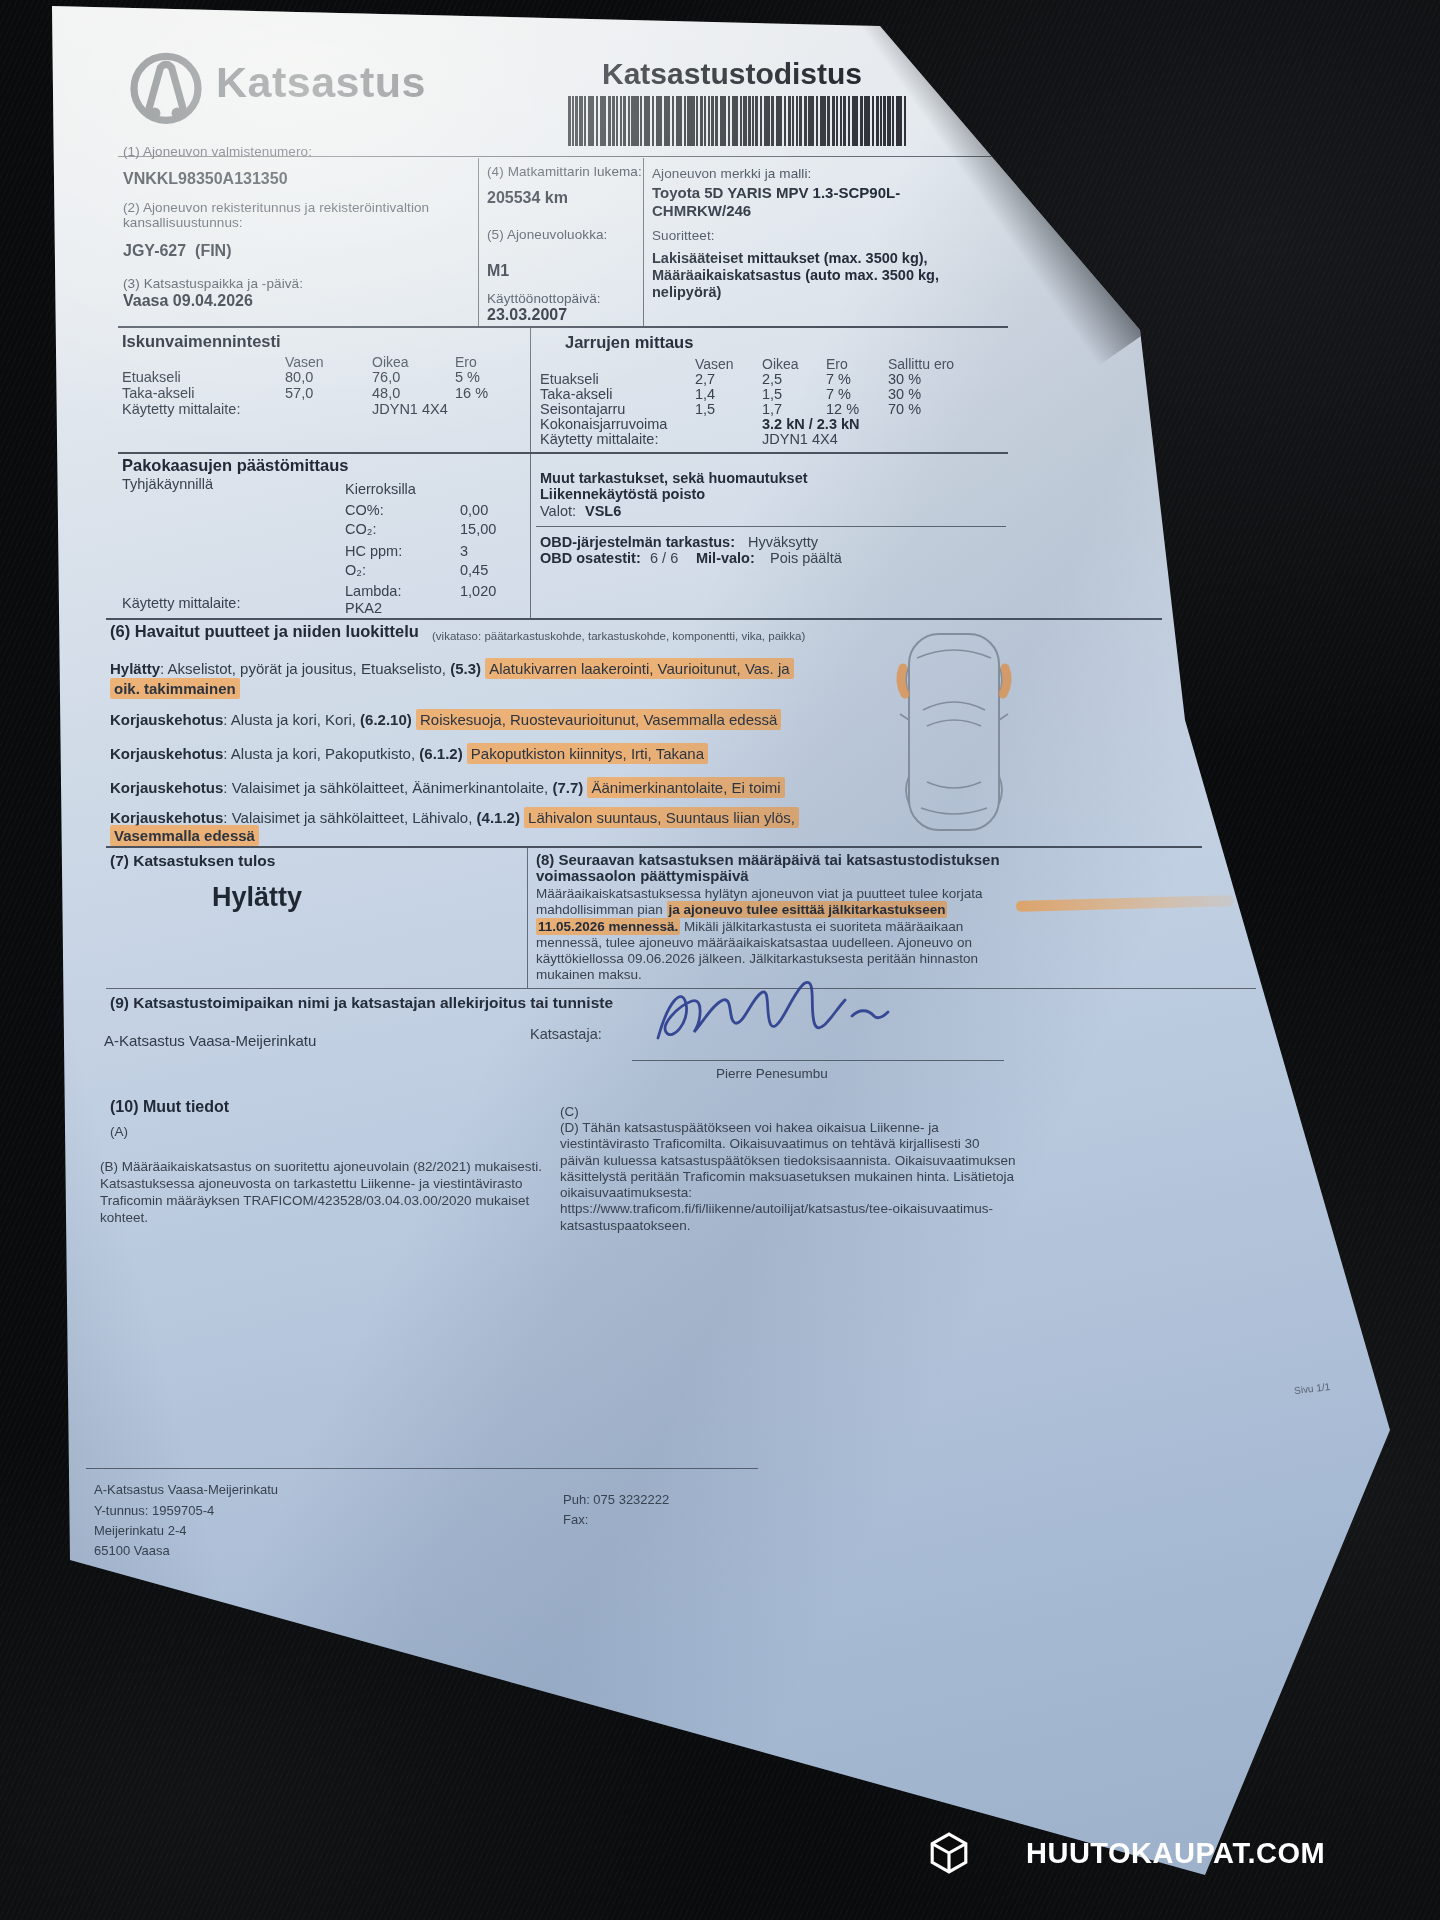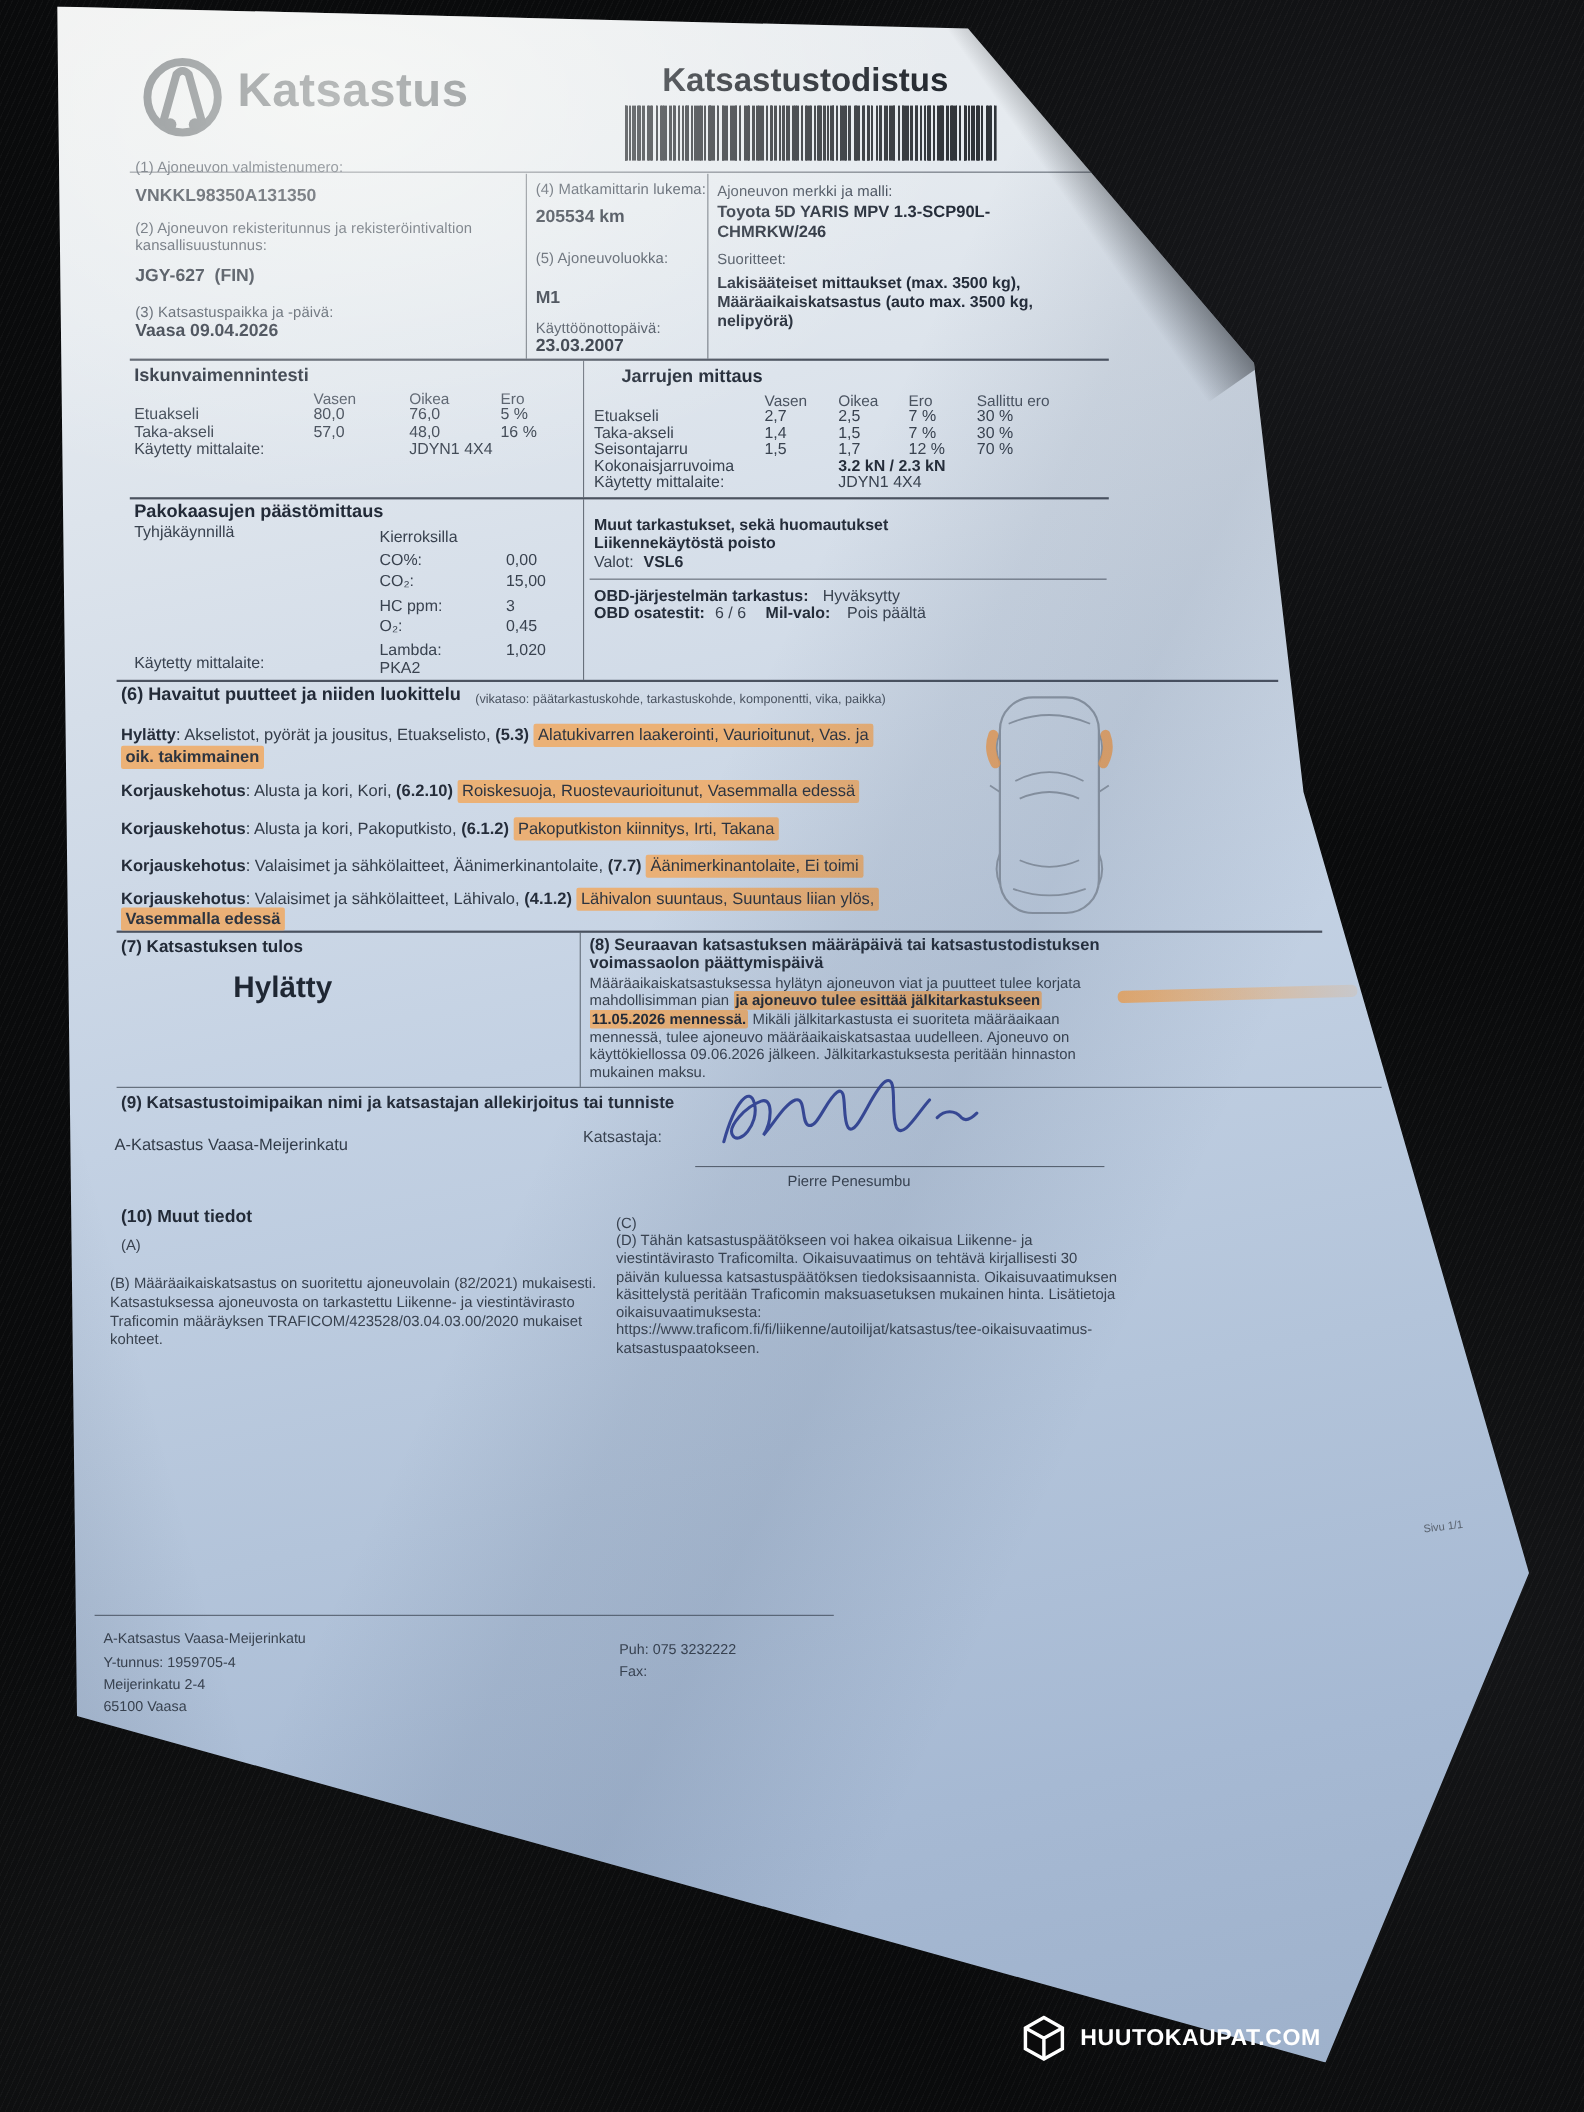--- a/index.html
+++ b/index.html
@@ -41,21 +41,21 @@
   .line{background:#39414d;opacity:.75;height:1.3px;}
   .bline{background:#323a46;opacity:.85;height:2.4px;}
   .vline{background:#39414d;opacity:.7;width:1.3px;}
   
   #barcode{width:338px;height:50px;opacity:.88;background:
      repeating-linear-gradient(90deg,#171b21 0 2px,transparent 2px 4px),
      repeating-linear-gradient(90deg,#171b21 0 1px,transparent 1px 7px),
      repeating-linear-gradient(90deg,#171b21 0 3px,transparent 3px 11px);}
   
   #watermark{position:absolute;left:928px;top:1832px;display:flex;align-items:center;gap:12px;color:#fff;}
-  #watermark .wm-text{font-size:21px;font-weight:bold;letter-spacing:.5px;font-family:"Liberation Sans",sans-serif;}
+  #watermark .wm-text{font-size:29px;font-weight:bold;letter-spacing:.5px;font-family:"Liberation Sans",sans-serif;margin-left:44px;}
 </style>
 </head>
 <body>
 
 <div id="bg">
     <div class="weave"></div>
   </div>
 
 <div id="paper">
 

